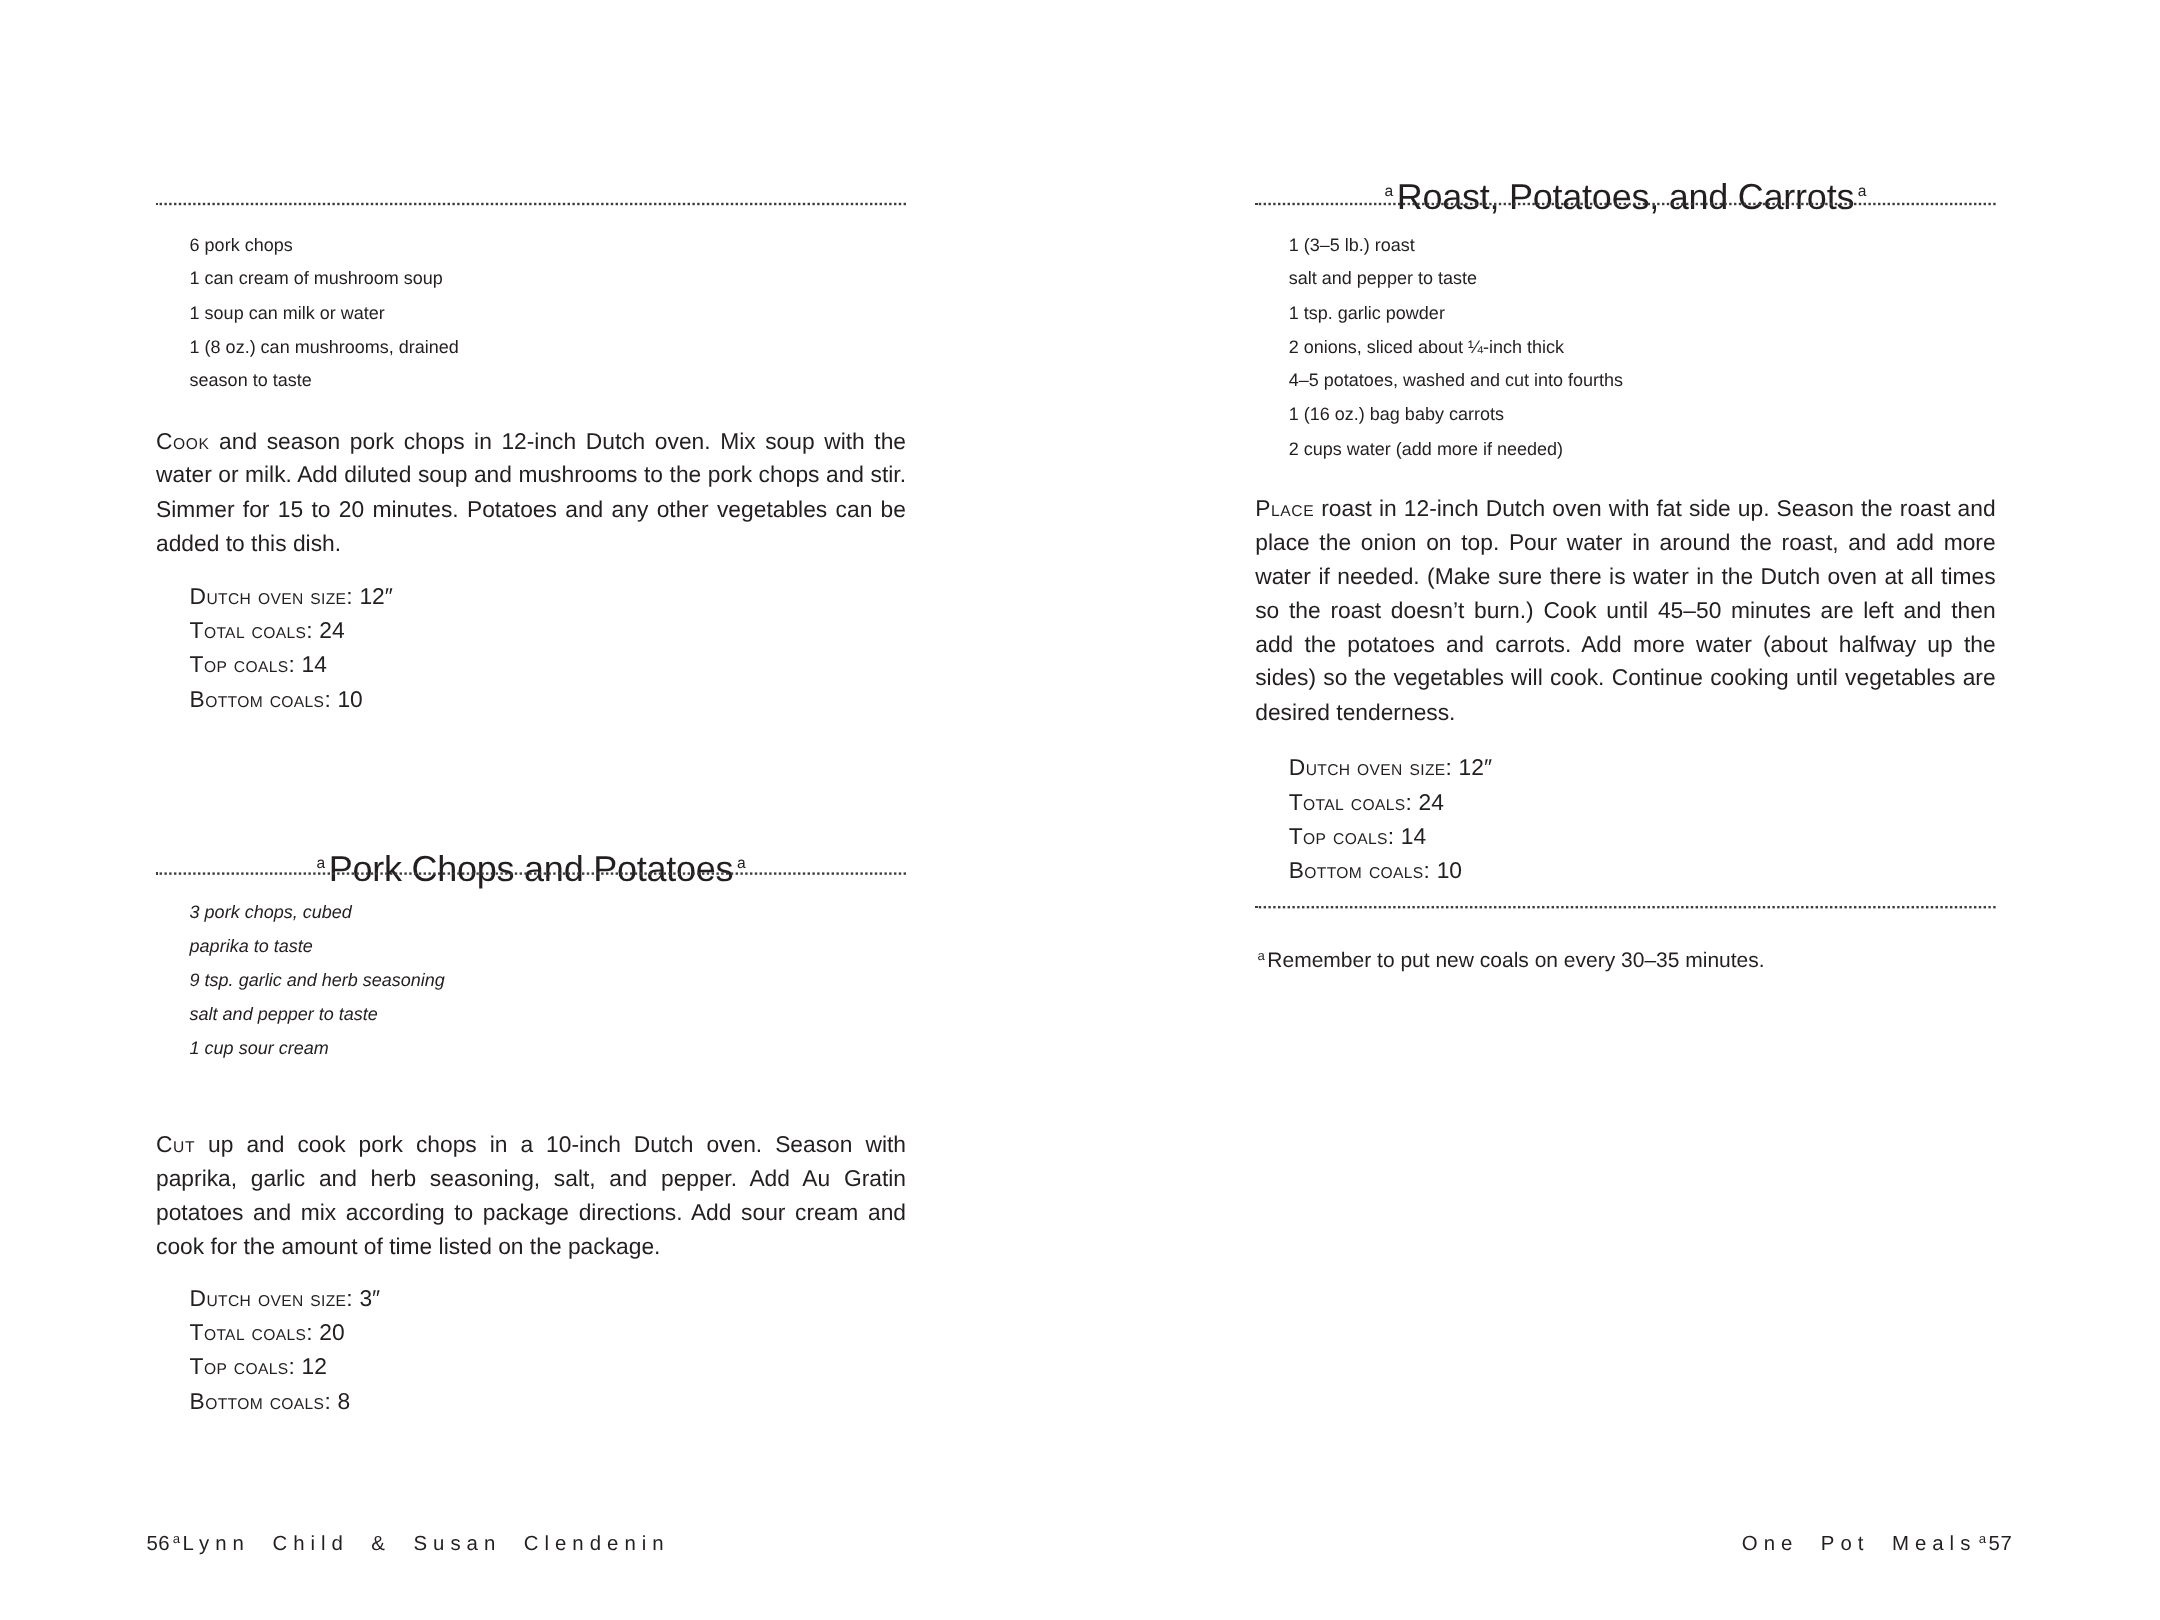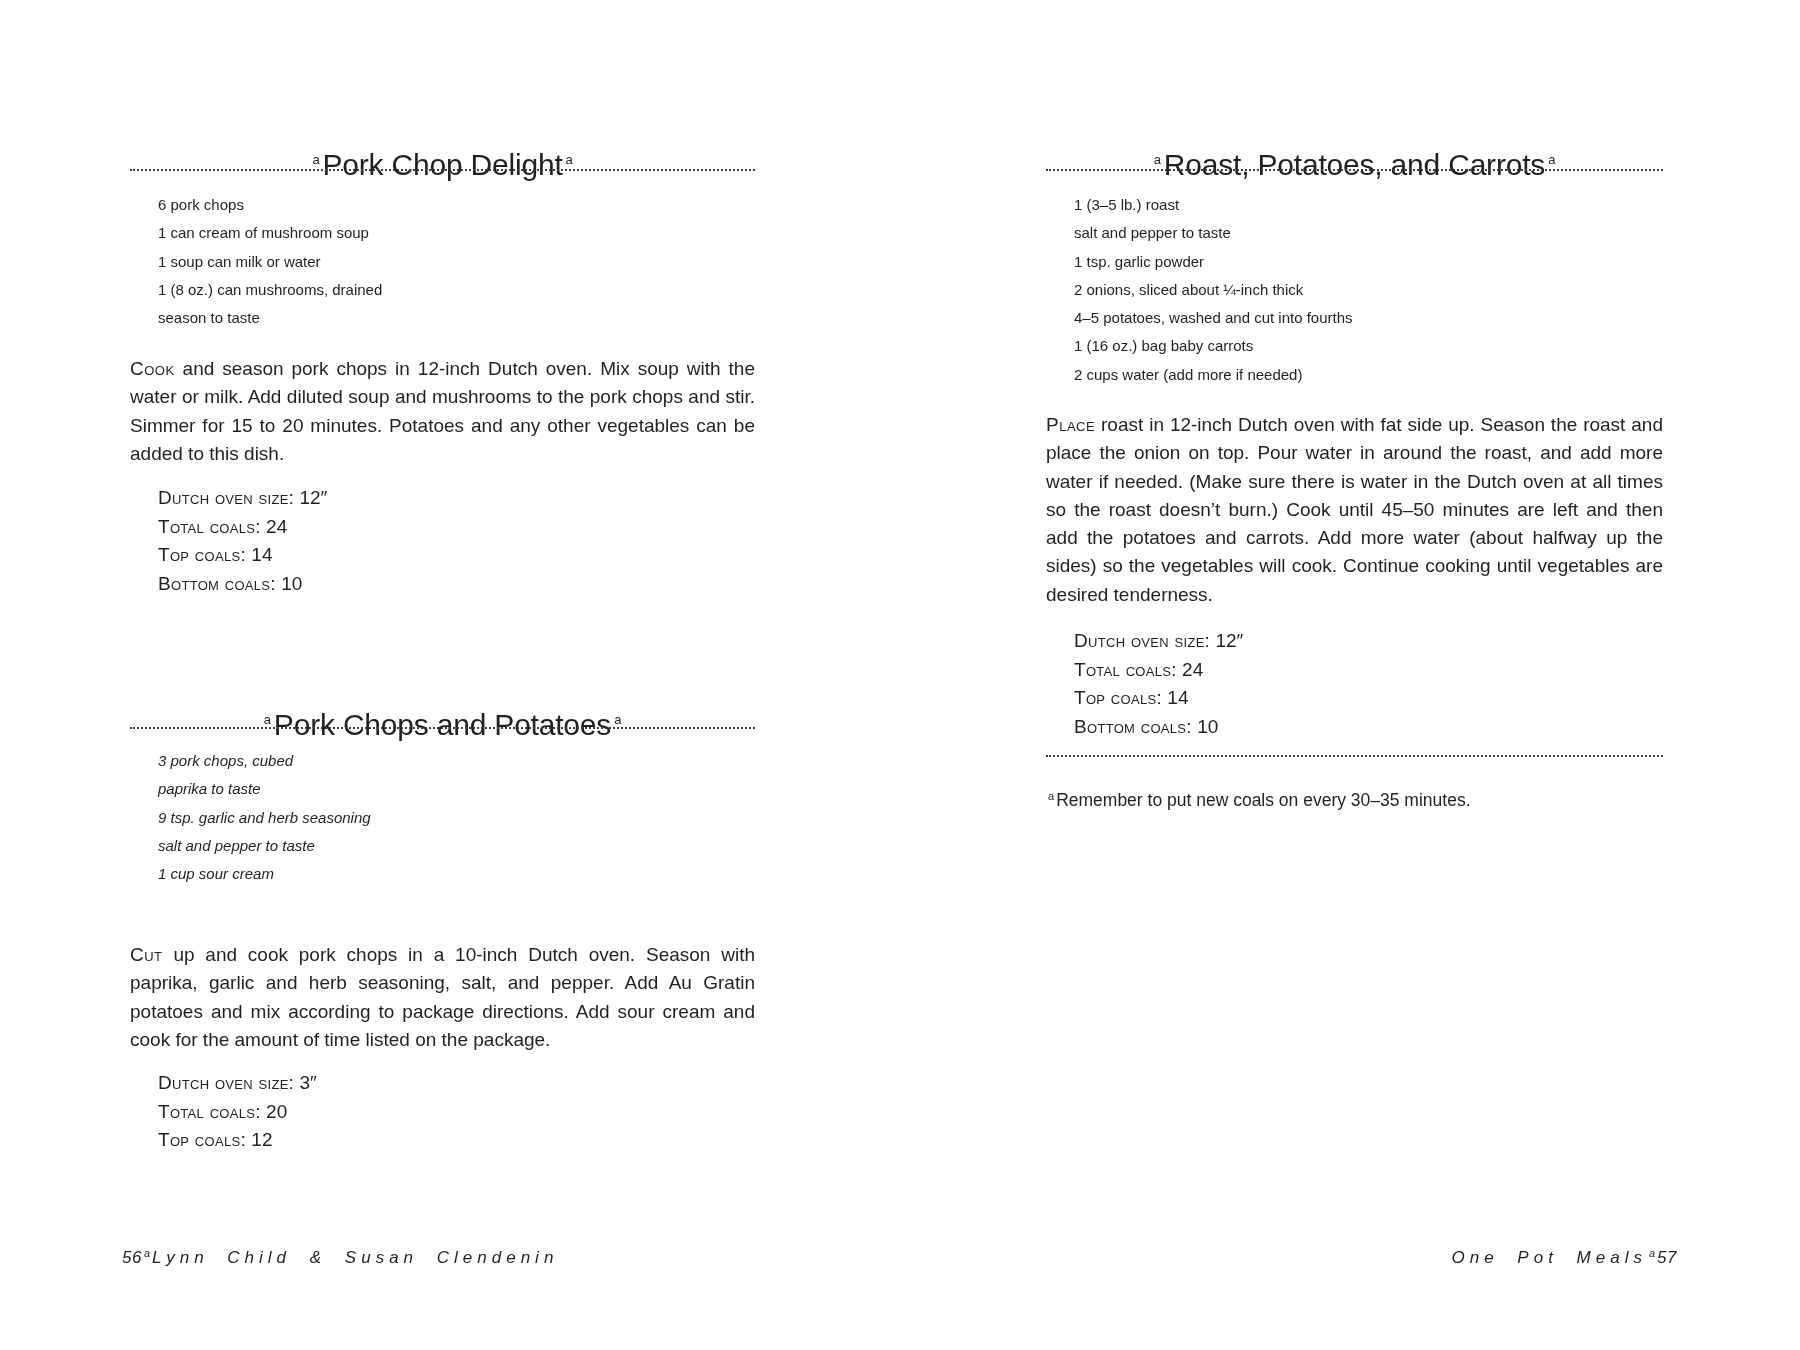--- a/index.html
+++ b/index.html
@@ -33,21 +33,21 @@
   .lead { font-variant:small-caps; letter-spacing:0.5px; }
   .stats {
     list-style:none; margin:0; padding:0 0 0 28px;
     font-size:19px; line-height:28.5px;
   }
   .stat-label { font-variant:small-caps; letter-spacing:0.3px; }
 
   .note { font-size:17.5px; line-height:24px; }
   .orn-inline { font-size:11px; position:relative; top:-6px; margin:0 2px; }
 
-  .footer { position:absolute; top:1248px; font-size:17px; white-space:nowrap;font-style:italic; }
+  .footer { position:absolute; top:1277px; font-size:17px; white-space:nowrap; }
   .footer-left  { left:122px; }
   .footer-right { right:123px; }
   .spaced { letter-spacing:5px; word-spacing:9px; }
   .pageno { letter-spacing:0.5px; }
 
   
   .lp-t1 { top:122px; }
   .lp-r1 { top:169px; }
   .lp-i1 { top:191px; }
   .lp-p1 { top:355px; }
@@ -65,21 +65,20 @@
   .rp-p1 { top:411px; }
   .rp-s1 { top:627px; }
   .rp-r2 { top:755px; }
   .rp-n1 { top:770px; }
 </style>
 </head>
 <body>
 
 <section class="page page-left">
 
-  <h2 class="blk title lp-t1"><span class="orn">a</span><span>Pork Chop Delight</span><span class="orn">a</span></h2>
   <div class="blk rule lp-r1"></div>
 
   <ul class="blk ingredients lp-i1">
       <li>6 pork chops</li>
       <li>1 can cream of mushroom soup</li>
       <li>1 soup can milk or water</li>
       <li>1 (8 oz.) can mushrooms, drained</li>
       <li>season to taste</li>
     </ul>
 
@@ -102,20 +101,21 @@
       <li>salt and pepper to taste</li>
       <li>1 cup sour cream</li>
     </ul>
 
   <p class="blk instructions lp-p2"><span class="lead">Cut</span> <span>up and cook pork chops in a 10-inch Dutch oven. Season with paprika, garlic and herb seasoning, salt, and pepper. Add Au Gratin potatoes and mix according to package directions. Add sour cream and cook for the amount of time listed on the package.</span></p>
 
   <ul class="blk stats lp-s2">
       <li><span class="stat-label">Dutch oven size:</span> <span>3″</span></li>
       <li><span class="stat-label">Total coals:</span> <span>20</span></li>
       <li><span class="stat-label">Top coals:</span> <span>12</span></li>
+      <li><span class="stat-label">Bottom coals:</span> <span>8</span></li>
     </ul>
 
 </section>
 
 <section class="page page-right">
 
   <h2 class="blk title rp-t1"><span class="orn">a</span><span>Roast, Potatoes, and Carrots</span><span class="orn">a</span></h2>
   <div class="blk rule rp-r1"></div>
 
   <ul class="blk ingredients rp-i1">

